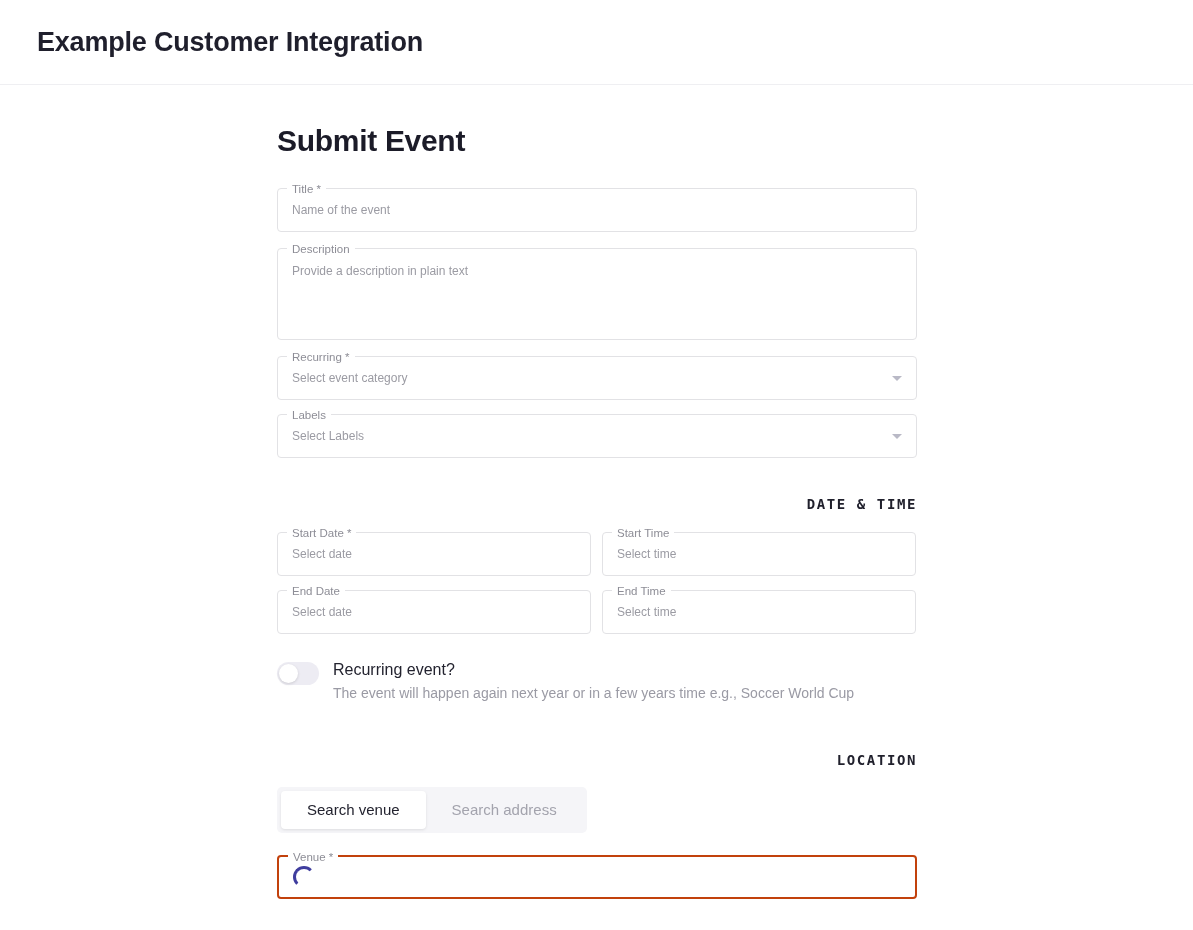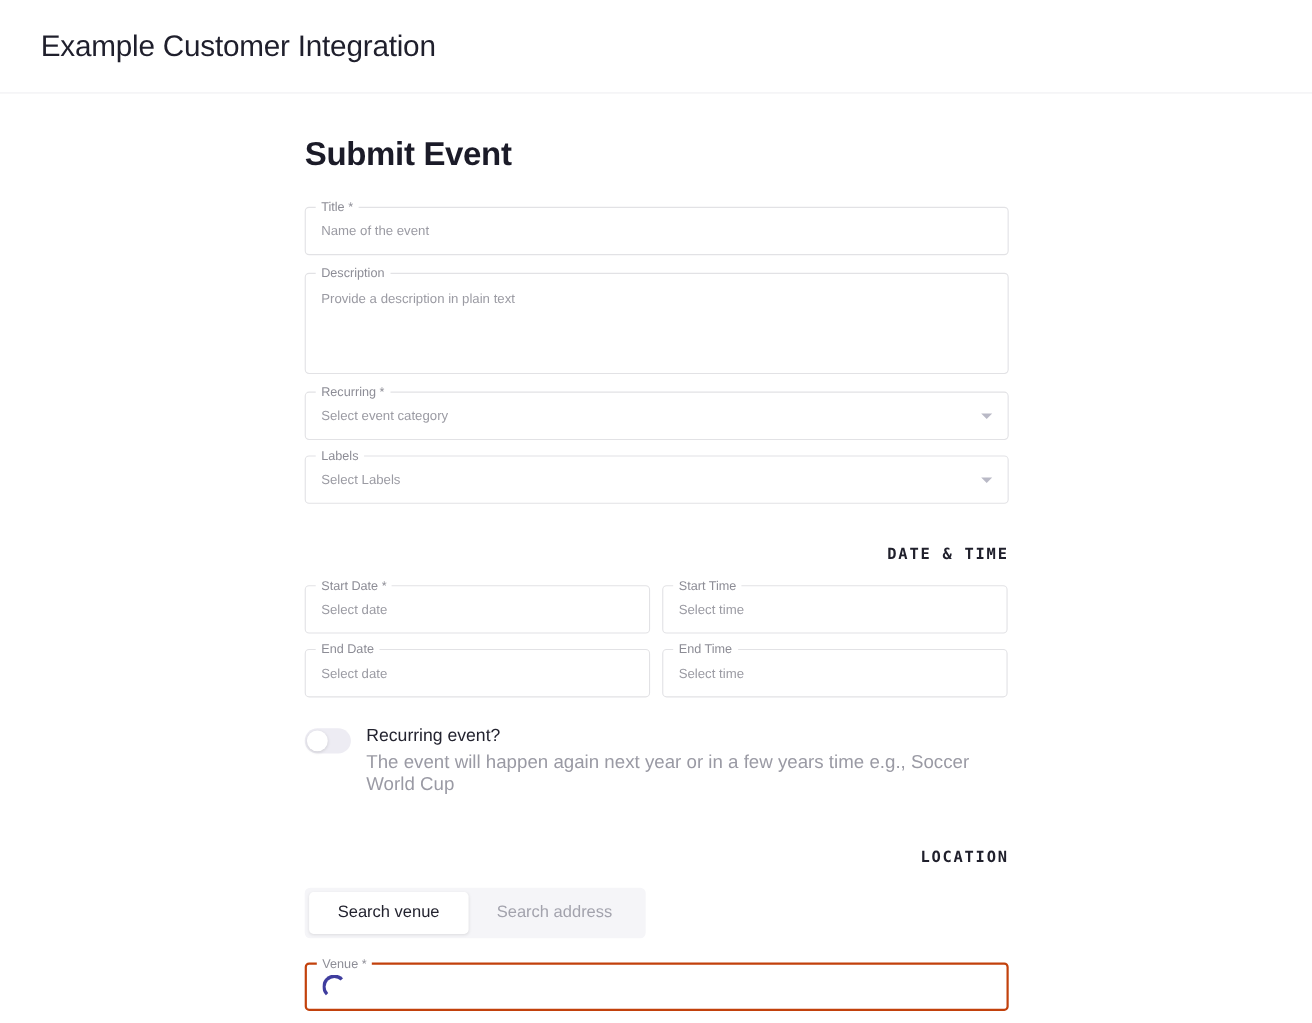--- a/index.html
+++ b/index.html
@@ -17,21 +17,21 @@
   .app-header {
     height: 85px;
     display: flex;
     align-items: center;
     padding-left: 37px;
     border-bottom: 1px solid #efeff2;
     background: #ffffff;
   }
   .app-title {
     font-size: 27px;
-    font-weight: normal;
+    font-weight: bold;
     color: #1f1f2c;
     letter-spacing: -0.2px;
   }
 
   
   .page {
     padding-top: 39px;
     padding-left: 277px;
   }
   .form-wrap { width: 640px; }
@@ -130,21 +130,21 @@
     background: #ffffff;
     box-shadow: 0 1px 3px rgba(0,0,0,0.14);
   }
   .toggle-text { padding-top: 1px; }
   .toggle-label {
     font-size: 16px;
     color: #23232f;
     line-height: 22px;
   }
   .toggle-help {
-    font-size: 17px;
+    font-size: 14px;
     color: #9a9aa4;
     line-height: 20px;
     margin-top: 2px;
   }
 
   
   .segmented {
     display: inline-flex;
     background: #f5f5f8;
     border-radius: 5px;

